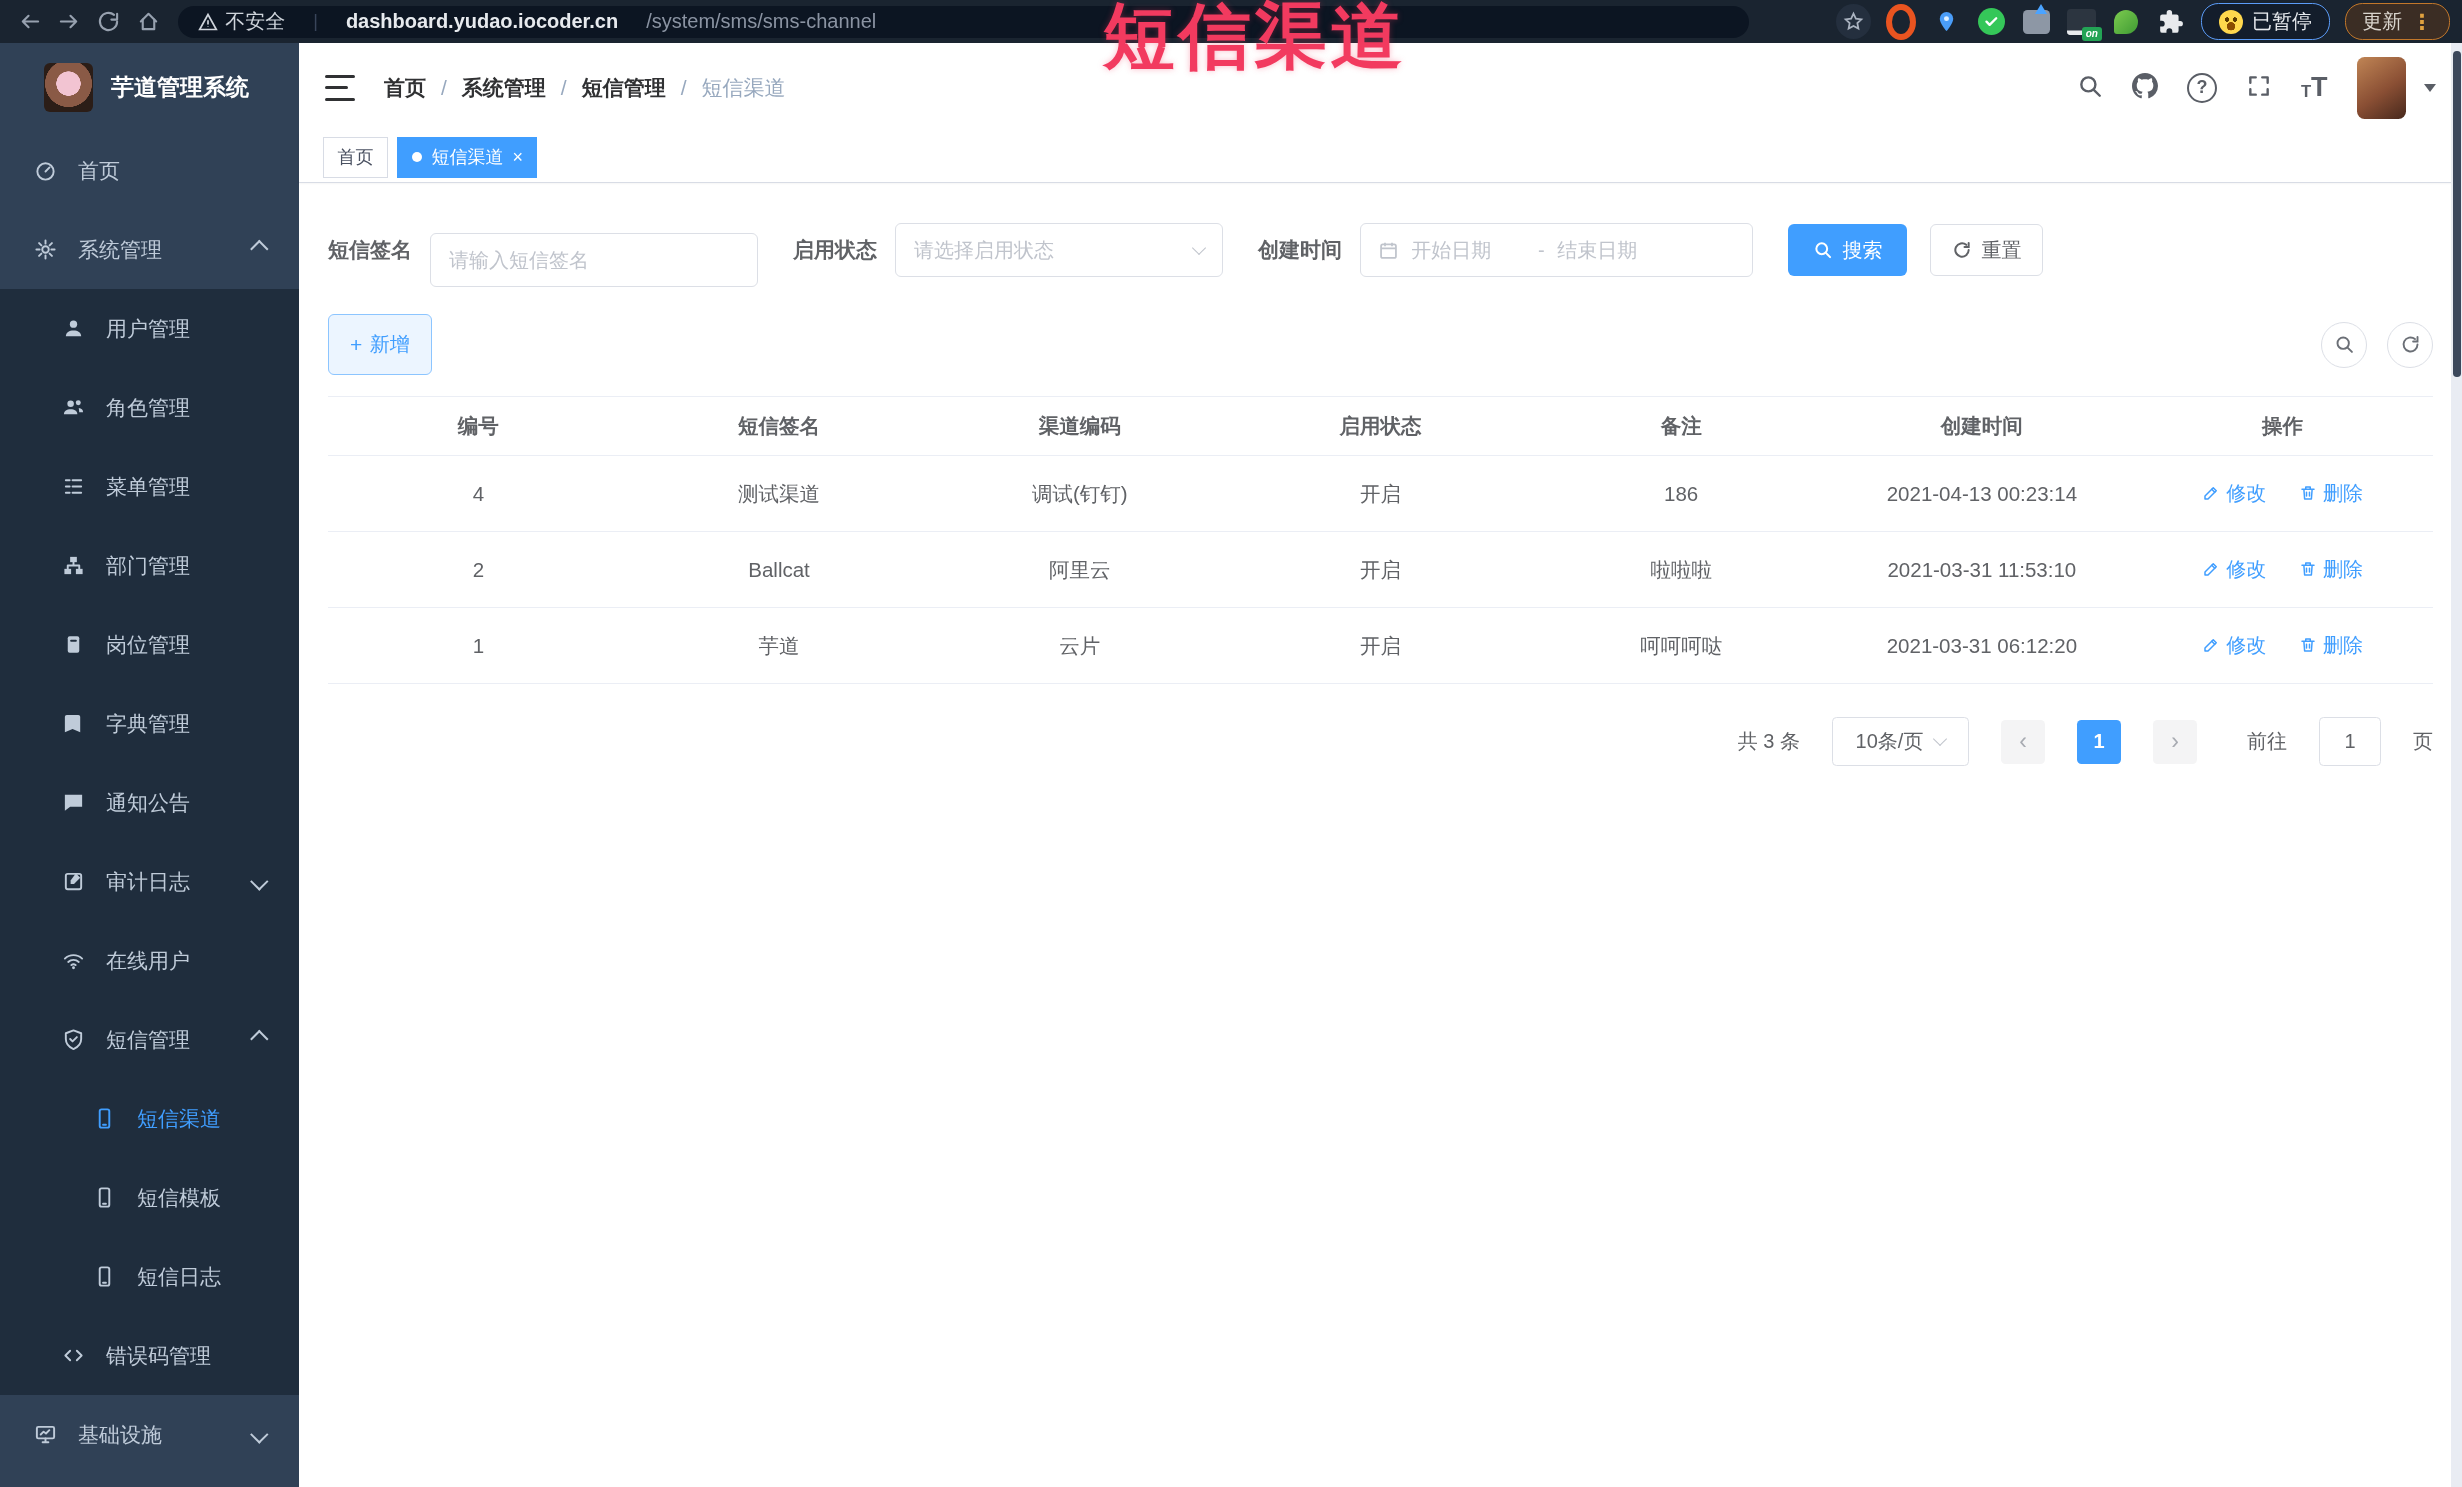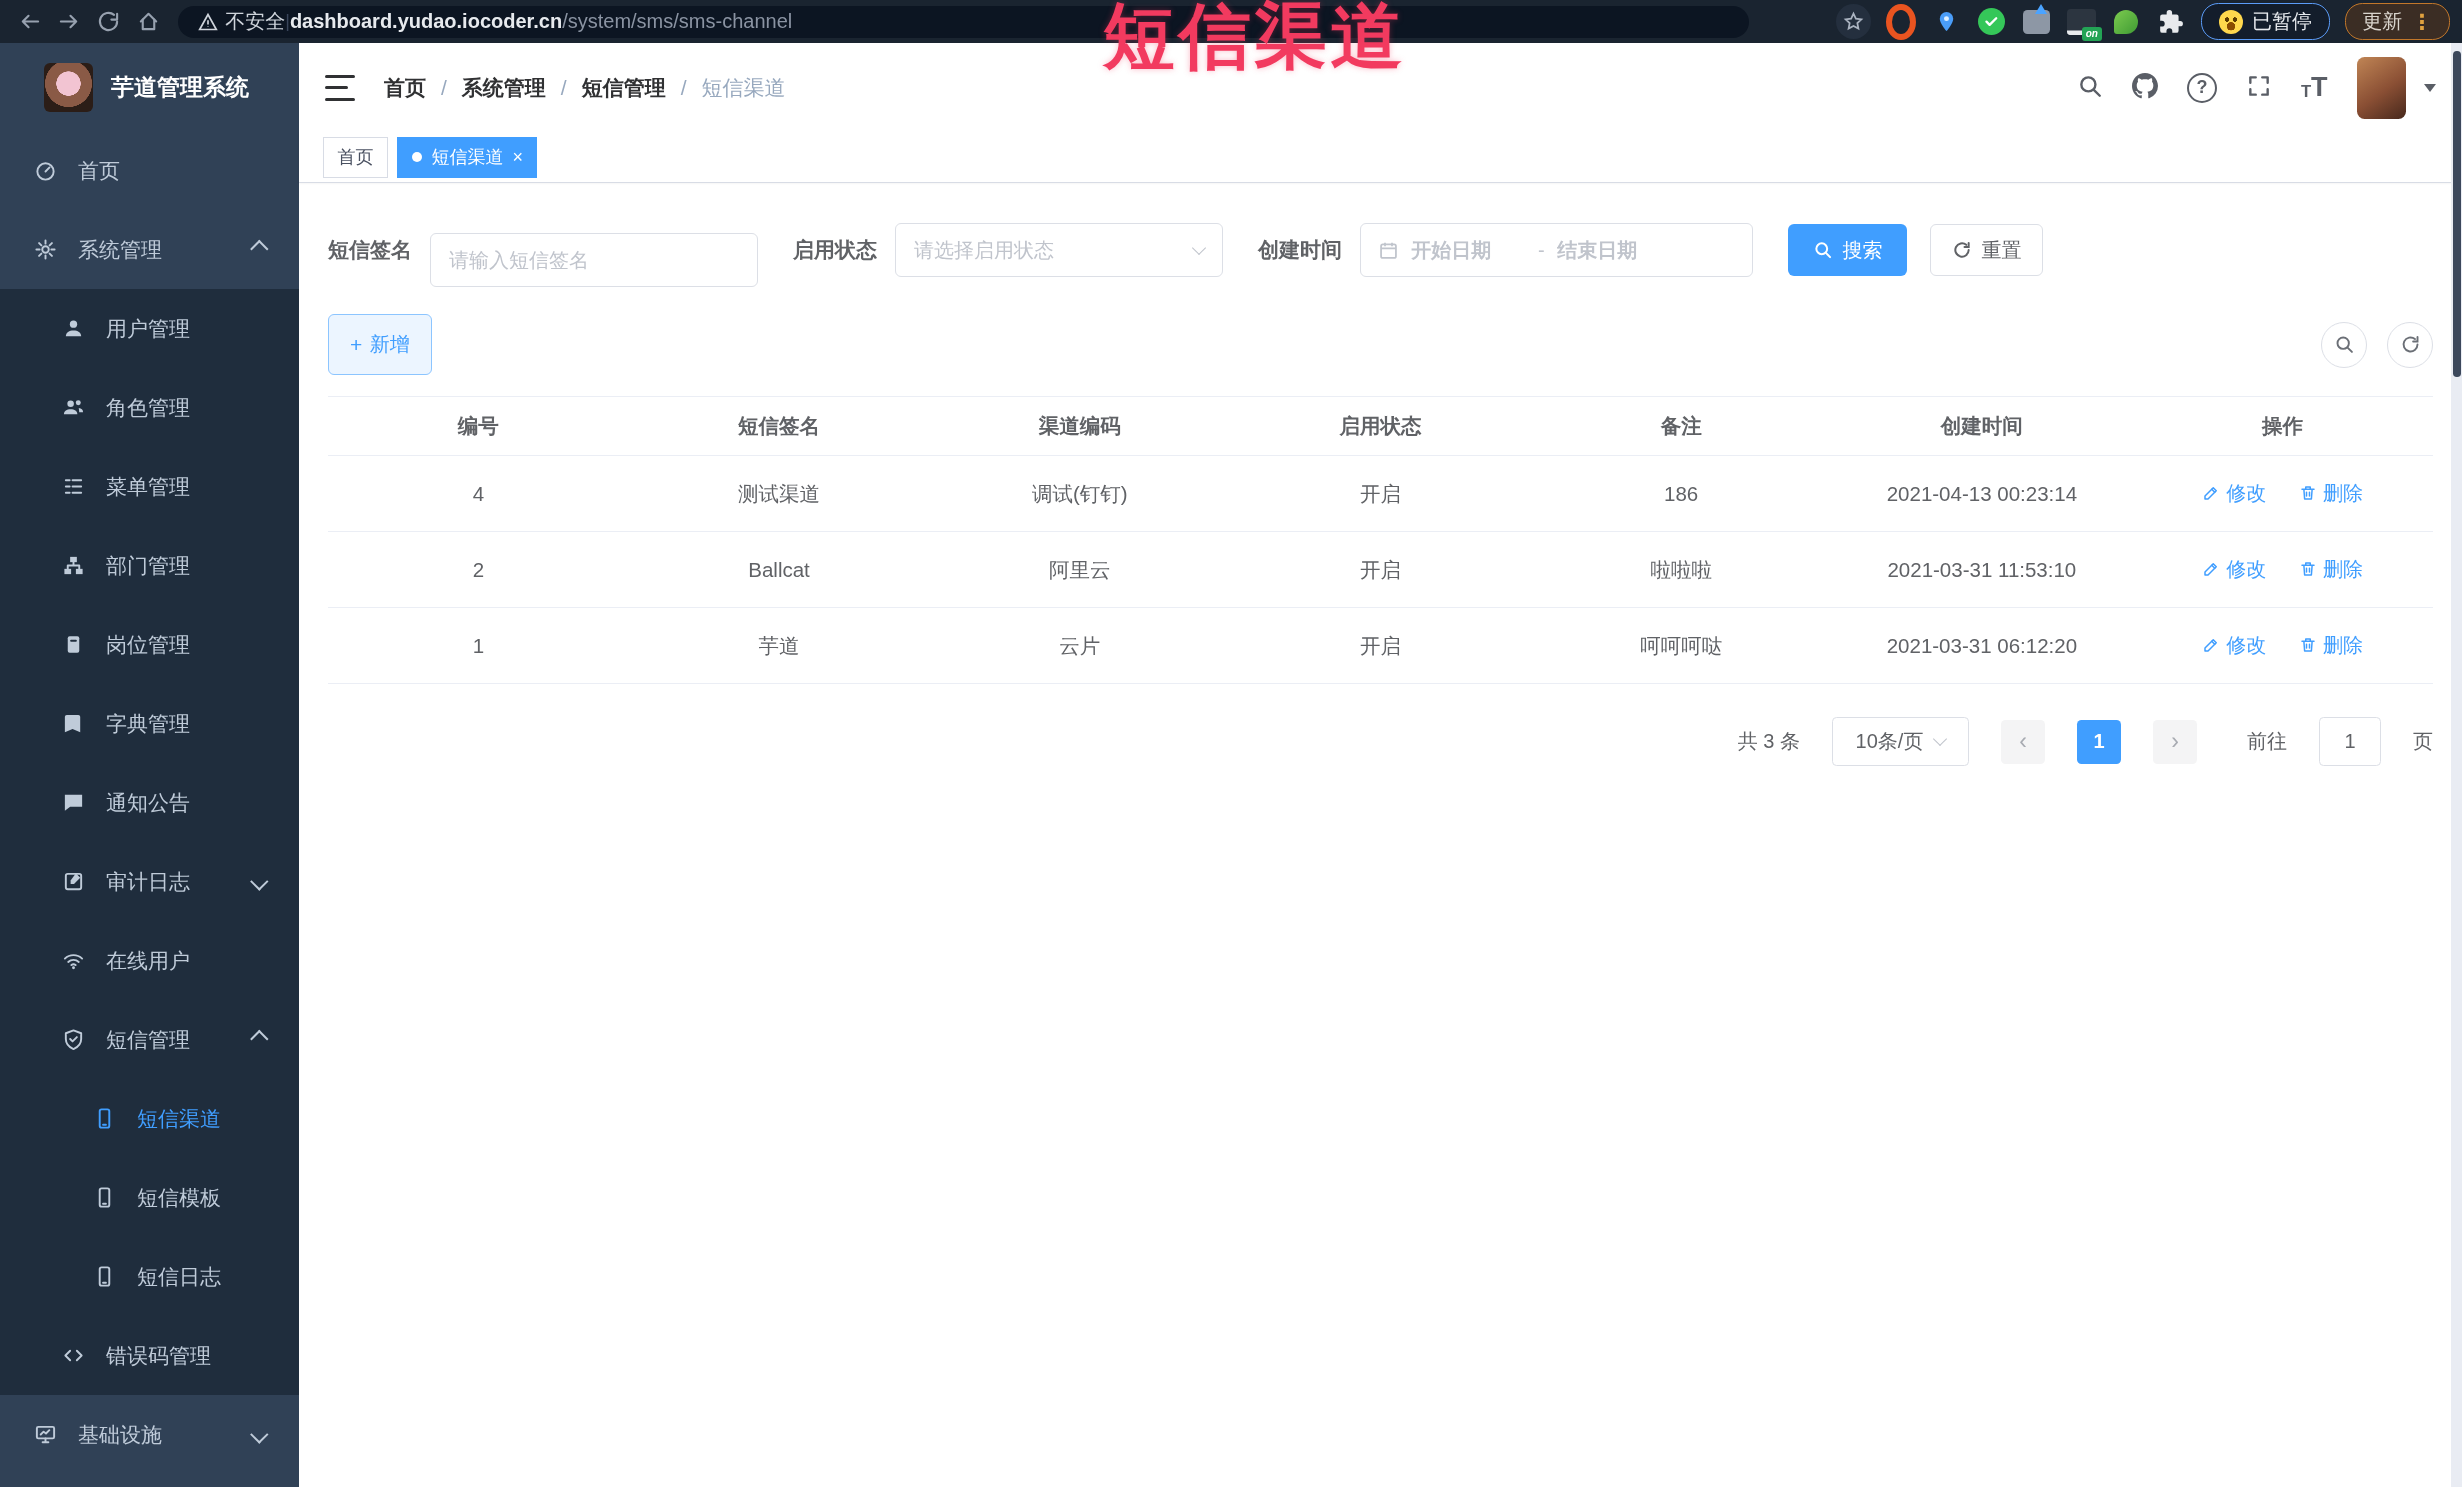--- a/index.html
+++ b/index.html
@@ -4,21 +4,21 @@
 <style>
   html,body{margin:0;padding:0;}
   .screen{position:relative;width:2462px;height:1488px;overflow:hidden;background:#fff;
           font-family:"Liberation Sans","DejaVu Sans",sans-serif;color:#303133;}
 
   
   .browser-bar{height:43px;background:#1a2430;display:flex;align-items:center;padding:0 12px;gap:4.5px;}
   .bnav{width:35px;height:35px;display:flex;align-items:center;justify-content:center;color:#97a1af;flex-shrink:0;}
   .bnav svg{width:23px;height:23px;stroke:currentColor;fill:none;stroke-width:2.2;stroke-linecap:round;stroke-linejoin:round;}
   .omnibox{width:1531px;height:32px;background:#0c1522;border-radius:16px;display:flex;align-items:center;
-           padding:0 20px;gap:0;margin-left:7.6px;font-size:20px;}
+           padding:0 20px;gap:28px;margin-left:7.6px;font-size:20px;}
   .omni-warn{display:flex;align-items:center;gap:7.6px;color:#cfd4db;}
   .omni-warn svg{width:20px;height:20px;stroke:#cfd4db;fill:none;stroke-width:2;}
   .omni-sep{color:#39455a;font-size:18px;}
   .url-host{color:#e7eaee;font-weight:700;}
   .url-path{color:#8a93a2;}
   .browser-right{flex:1;display:flex;align-items:center;justify-content:flex-end;gap:15px;}
   .ext{width:30px;height:30px;display:flex;align-items:center;justify-content:center;flex-shrink:0;}
   .star-wrap{width:35px;height:35px;border-radius:50%;background:#242f3e;display:flex;align-items:center;justify-content:center;color:#aab3c0;}
   .star-wrap svg{width:21px;height:21px;fill:none;stroke:currentColor;stroke-width:2;}
   .ring-orange{width:24px;height:24px;border-radius:50%;border:6px solid #e95420;}
@@ -112,21 +112,21 @@
            font-size:20px;color:#606266;outline:none;background:#fff;margin-top:20px;}
   .f-input::placeholder{color:#c0c4cc;}
   .gap{width:35px;flex-shrink:0;}
   .f-select{width:290px;height:52px;border:0.8px solid #dcdfe6;border-radius:6px;display:flex;align-items:center;
             justify-content:space-between;padding:0 18px;font-size:20px;color:#c0c4cc;cursor:pointer;background:#fff;}
   .sel-caret{width:9px;height:9px;border-right:1.9px solid #c0c4cc;border-bottom:1.9px solid #c0c4cc;
              transform:rotate(45deg);margin-top:-4.5px;}
   .date-box{width:358px;height:52px;border:0.8px solid #dcdfe6;border-radius:6px;display:flex;align-items:center;
             padding:0 16.7px;gap:10.6px;background:#fff;}
   .date-box svg{width:21px;height:21px;stroke:#c0c4cc;fill:none;stroke-width:2;}
-  .date-input{border:none;outline:none;width:114px;font-size:20px;color:#606266;background:transparent;font-weight:bold;}
+  .date-input{border:none;outline:none;width:114px;font-size:20px;color:#606266;background:transparent;}
   .date-input::placeholder{color:#c0c4cc;}
   .date-sep{color:#c0c4cc;font-size:20px;}
   .btn{height:52px;border-radius:6px;font-size:20px;display:inline-flex;align-items:center;justify-content:center;
        gap:9px;border:0.8px solid transparent;cursor:pointer;white-space:nowrap;}
   .btn svg{width:20px;height:20px;stroke:currentColor;fill:none;stroke-width:2.4;stroke-linecap:round;}
   .btn-primary{background:#409eff;color:#fff;padding:0 24px;}
   .btn-plain{background:#fff;border-color:#dcdfe6;color:#606266;padding:0 21px;}
 
   .toolbar-row{display:flex;align-items:center;margin-top:27px;}
   .btn-add{background:#ecf5ff;border:0.8px solid #8cc5ff;color:#409eff;height:61px;padding:16px 21px;

